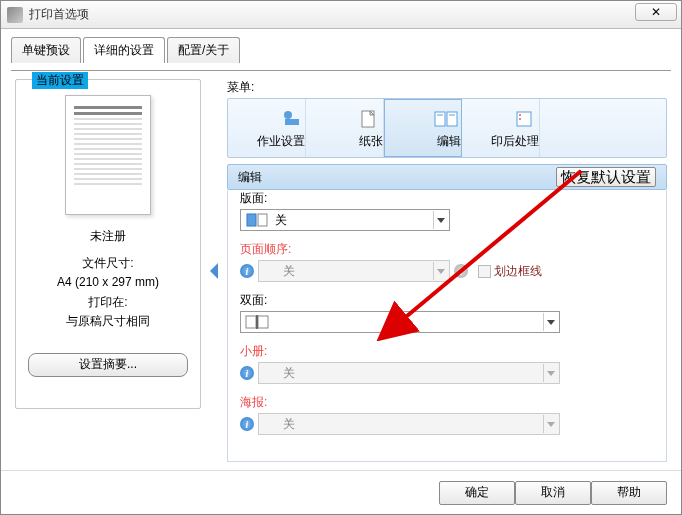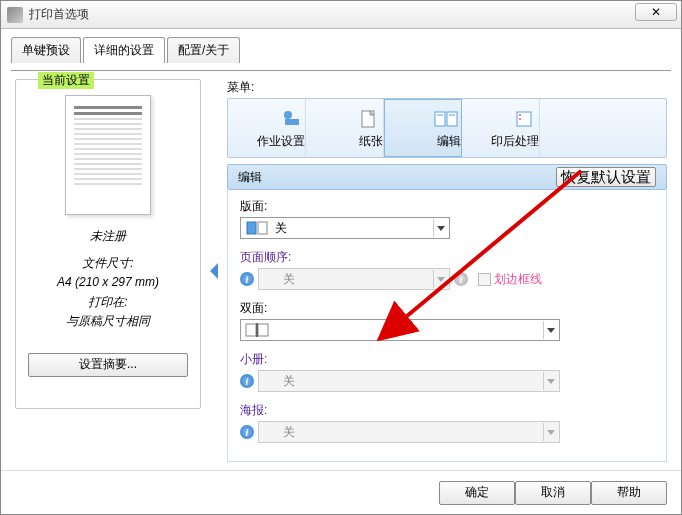--- a/index.html
+++ b/index.html
@@ -13,54 +13,54 @@
     
     .tabs-row { display: flex; padding: 8px 10px 8px 10px; position: relative; }
     .tab { padding: 4px 10px; border: 1px solid #999; border-bottom: none; background: linear-gradient(#f8f8f8,#eee); margin-right: 2px; border-radius: 3px 3px 0 0; cursor: pointer; }
     .tab.active { background: #fff; position: relative; z-index: 2; }
     .tabs-line { position: absolute; left: 10px; right: 10px; bottom: 0; height: 1px; background: #999; }
     
     .content { flex: 1; padding: 8px 14px; display: flex; gap: 8px; }
     
     .left-panel { width: 186px; }
     .fieldset { border: 1px solid #c8c8c8; border-radius: 2px; padding: 8px; }
-    .fieldset-title { position: relative; top: -16px; background: #bef264; display: inline-block; padding: 0 4px; margin-left: 14px; }
+    .fieldset-title { position: relative; top: -16px; background: #0ea5e9; display: inline-block; padding: 0 4px; margin-left: 8px; }
     .left-inner { margin-top: -10px; display:flex; flex-direction:column; align-items:center; }
     .page-preview { width: 86px; height: 120px; background: #fff; border: 1px solid #bbb; box-shadow: 2px 2px 4px rgba(0,0,0,.15); margin-bottom: 12px; position:relative; padding:10px 8px; }
     .page-preview .line { height:2px; background:#ddd; margin-bottom:3px; }
     .page-preview .line.d { background:#888; height:3px; }
-    .left-info { text-align:center; line-height:1.6; margin-bottom:16px;font-style:italic; }
-    .left-btn { width: 160px; height: 24px; border: 1px solid #8a8a8a; background: linear-gradient(#fdfdfd,#e8e8e8); border-radius:2px; cursor:pointer; margin-top:6px; display:flex; align-items:center; justify-content:center; }
+    .left-info { text-align:center; line-height:1.6; margin-bottom:16px; }
+    .left-btn { width: 160px; height: 24px; border: 1px solid #8a8a8a; background: linear-gradient(#fdfdfd,#e8e8e8); border-radius:8px; cursor:pointer; margin-top:6px; display:flex; align-items:center; justify-content:center; }
     
     .arrow-col { width:10px; display:flex; flex-direction:column; align-items:center; justify-content:center; }
     .col-arrow { width:0; height:0; border-top:8px solid transparent; border-bottom:8px solid transparent; border-right:8px solid #4a8fd6; cursor:pointer; }
     
     .right-panel { flex:1; display:flex; flex-direction:column; }
     .menu-label { margin-bottom: 2px; }
     .menu-bar { border:1px solid #b3cce5; background: linear-gradient(#f4f9fe,#e4effa); height:60px; display:flex; border-radius:2px; }
     .menu-item { flex:0 0 78px; display:flex; flex-direction:column; align-items:flex-end; justify-content:center; border-right:1px solid #d0e0f0; cursor:pointer; }
     .menu-item.selected { background: linear-gradient(#e8f2fc,#d0e4f5); border:1px solid #8ab6e0; }
     .menu-icon { width:28px; height:24px; display:flex; align-items:center; justify-content:center; margin-bottom:2px; }
     
     .section-head { background: linear-gradient(#d8e9f8,#c2dcf2); border:1px solid #9bc0e2; height:26px; display:flex; align-items:center; padding:0 10px; margin-top:6px; border-radius:2px; justify-content:space-between; }
     .restore-btn { height:20px; width:100px; border:1px solid #8a8a8a; background:linear-gradient(#fdfdfd,#e8e8e8); border-radius:2px; cursor:pointer; font-size:15px; display:flex;align-items:center;justify-content:center; }
     
-    .settings-box { border:1px solid #cfd9e5; border-top:none; padding:8px 12px; flex:1; overflow:auto; }
+    .settings-box { border:1px solid #cfd9e5; border-top:none; padding:0 12px; flex:1; overflow:auto; }
     .setting-row { margin-bottom:10px; }
     .setting-label { margin-bottom:2px; display:block; }
-    .setting-label.disabled { color:#4c1d95; }
+    .setting-label.disabled { color:#ef4444; }
     .select-wrap { display:flex; align-items:center; gap:4px; }
     .select { border:1px solid #999; height:22px; background:#fff; display:flex; align-items:center; padding:0 4px; cursor:pointer; position:relative; }
     .select.disabled { background:#f4f4f4; color:#888; border-color:#ccc; }
     .select .sel-icon { width:26px; height:16px; margin-right:4px; display:flex; align-items:center; justify-content:center; }
     .select .dd-arrow { position:absolute; right:2px; width:14px; height:18px; border-left:1px solid #ccc; display:flex;align-items:center;justify-content:center; }
     .dd-tri { width:0;height:0;border-left:4px solid transparent;border-right:4px solid transparent;border-top:5px solid #444; }
     .info-icon { width:14px; height:14px; border-radius:50%; background:radial-gradient(#7db8f0,#2f7ac9); display:flex;align-items:center;justify-content:center; color:#fff; font-weight:bold; font-size:10px; font-style:italic; font-family:serif; }
     .info-icon.gray { background:radial-gradient(#ddd,#aaa); color:#fff; }
-    .cb-wrap { display:flex; align-items:center; gap:3px; margin-left:6px; color:#ec4899; }
+    .cb-wrap { display:flex; align-items:center; gap:3px; margin-left:6px; color:#7f1d1d; }
     .checkbox { width:13px; height:13px; border:1px solid #999; background:#fff; cursor:pointer; }
     .checkbox.disabled { border-color:#bbb; background:#f4f4f4; }
     
     .bottom-bar { border-top:1px solid #ddd; height:44px; display:flex; align-items:center; justify-content:flex-end; padding:12px 14px; gap:0; }
     .dlg-btn { width:76px; height:24px; border:1px solid #8a8a8a; background:linear-gradient(#fdfdfd,#e8e8e8); border-radius:2px; cursor:pointer; display:flex;align-items:center;justify-content:center; }
     
     .red-arrow { position:absolute; pointer-events:none; }
   </style>
 </head>
 <body>

